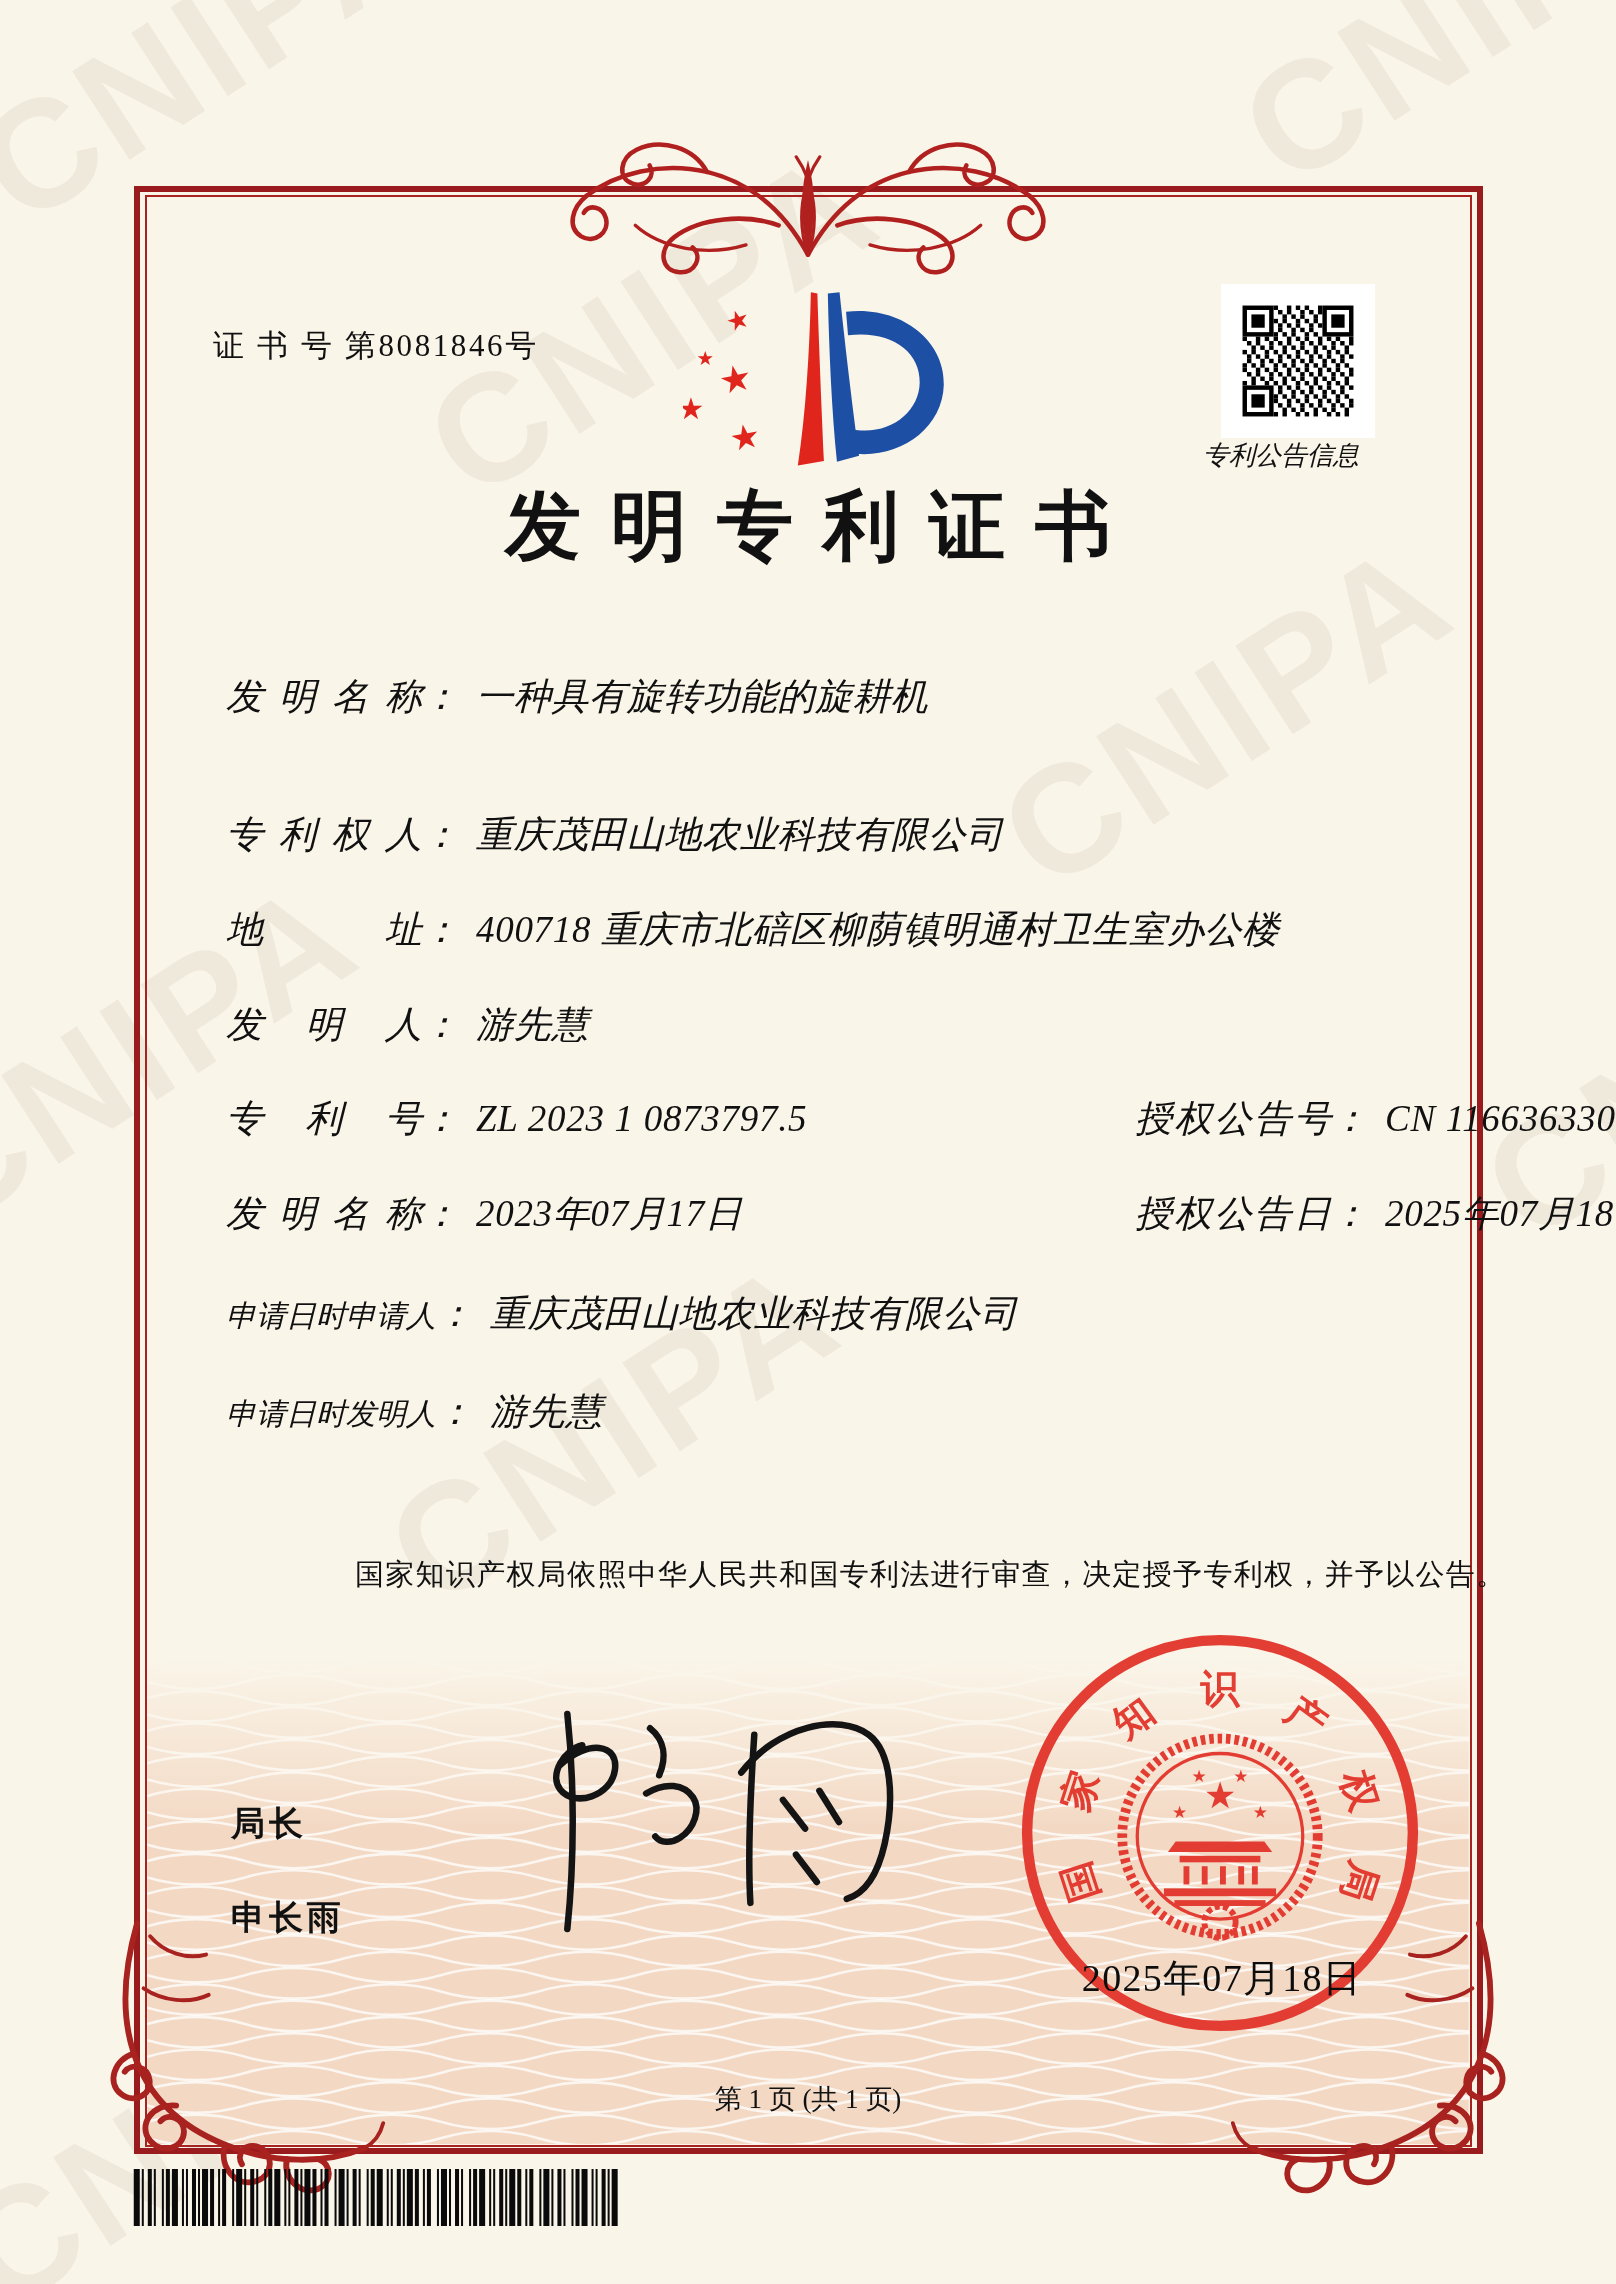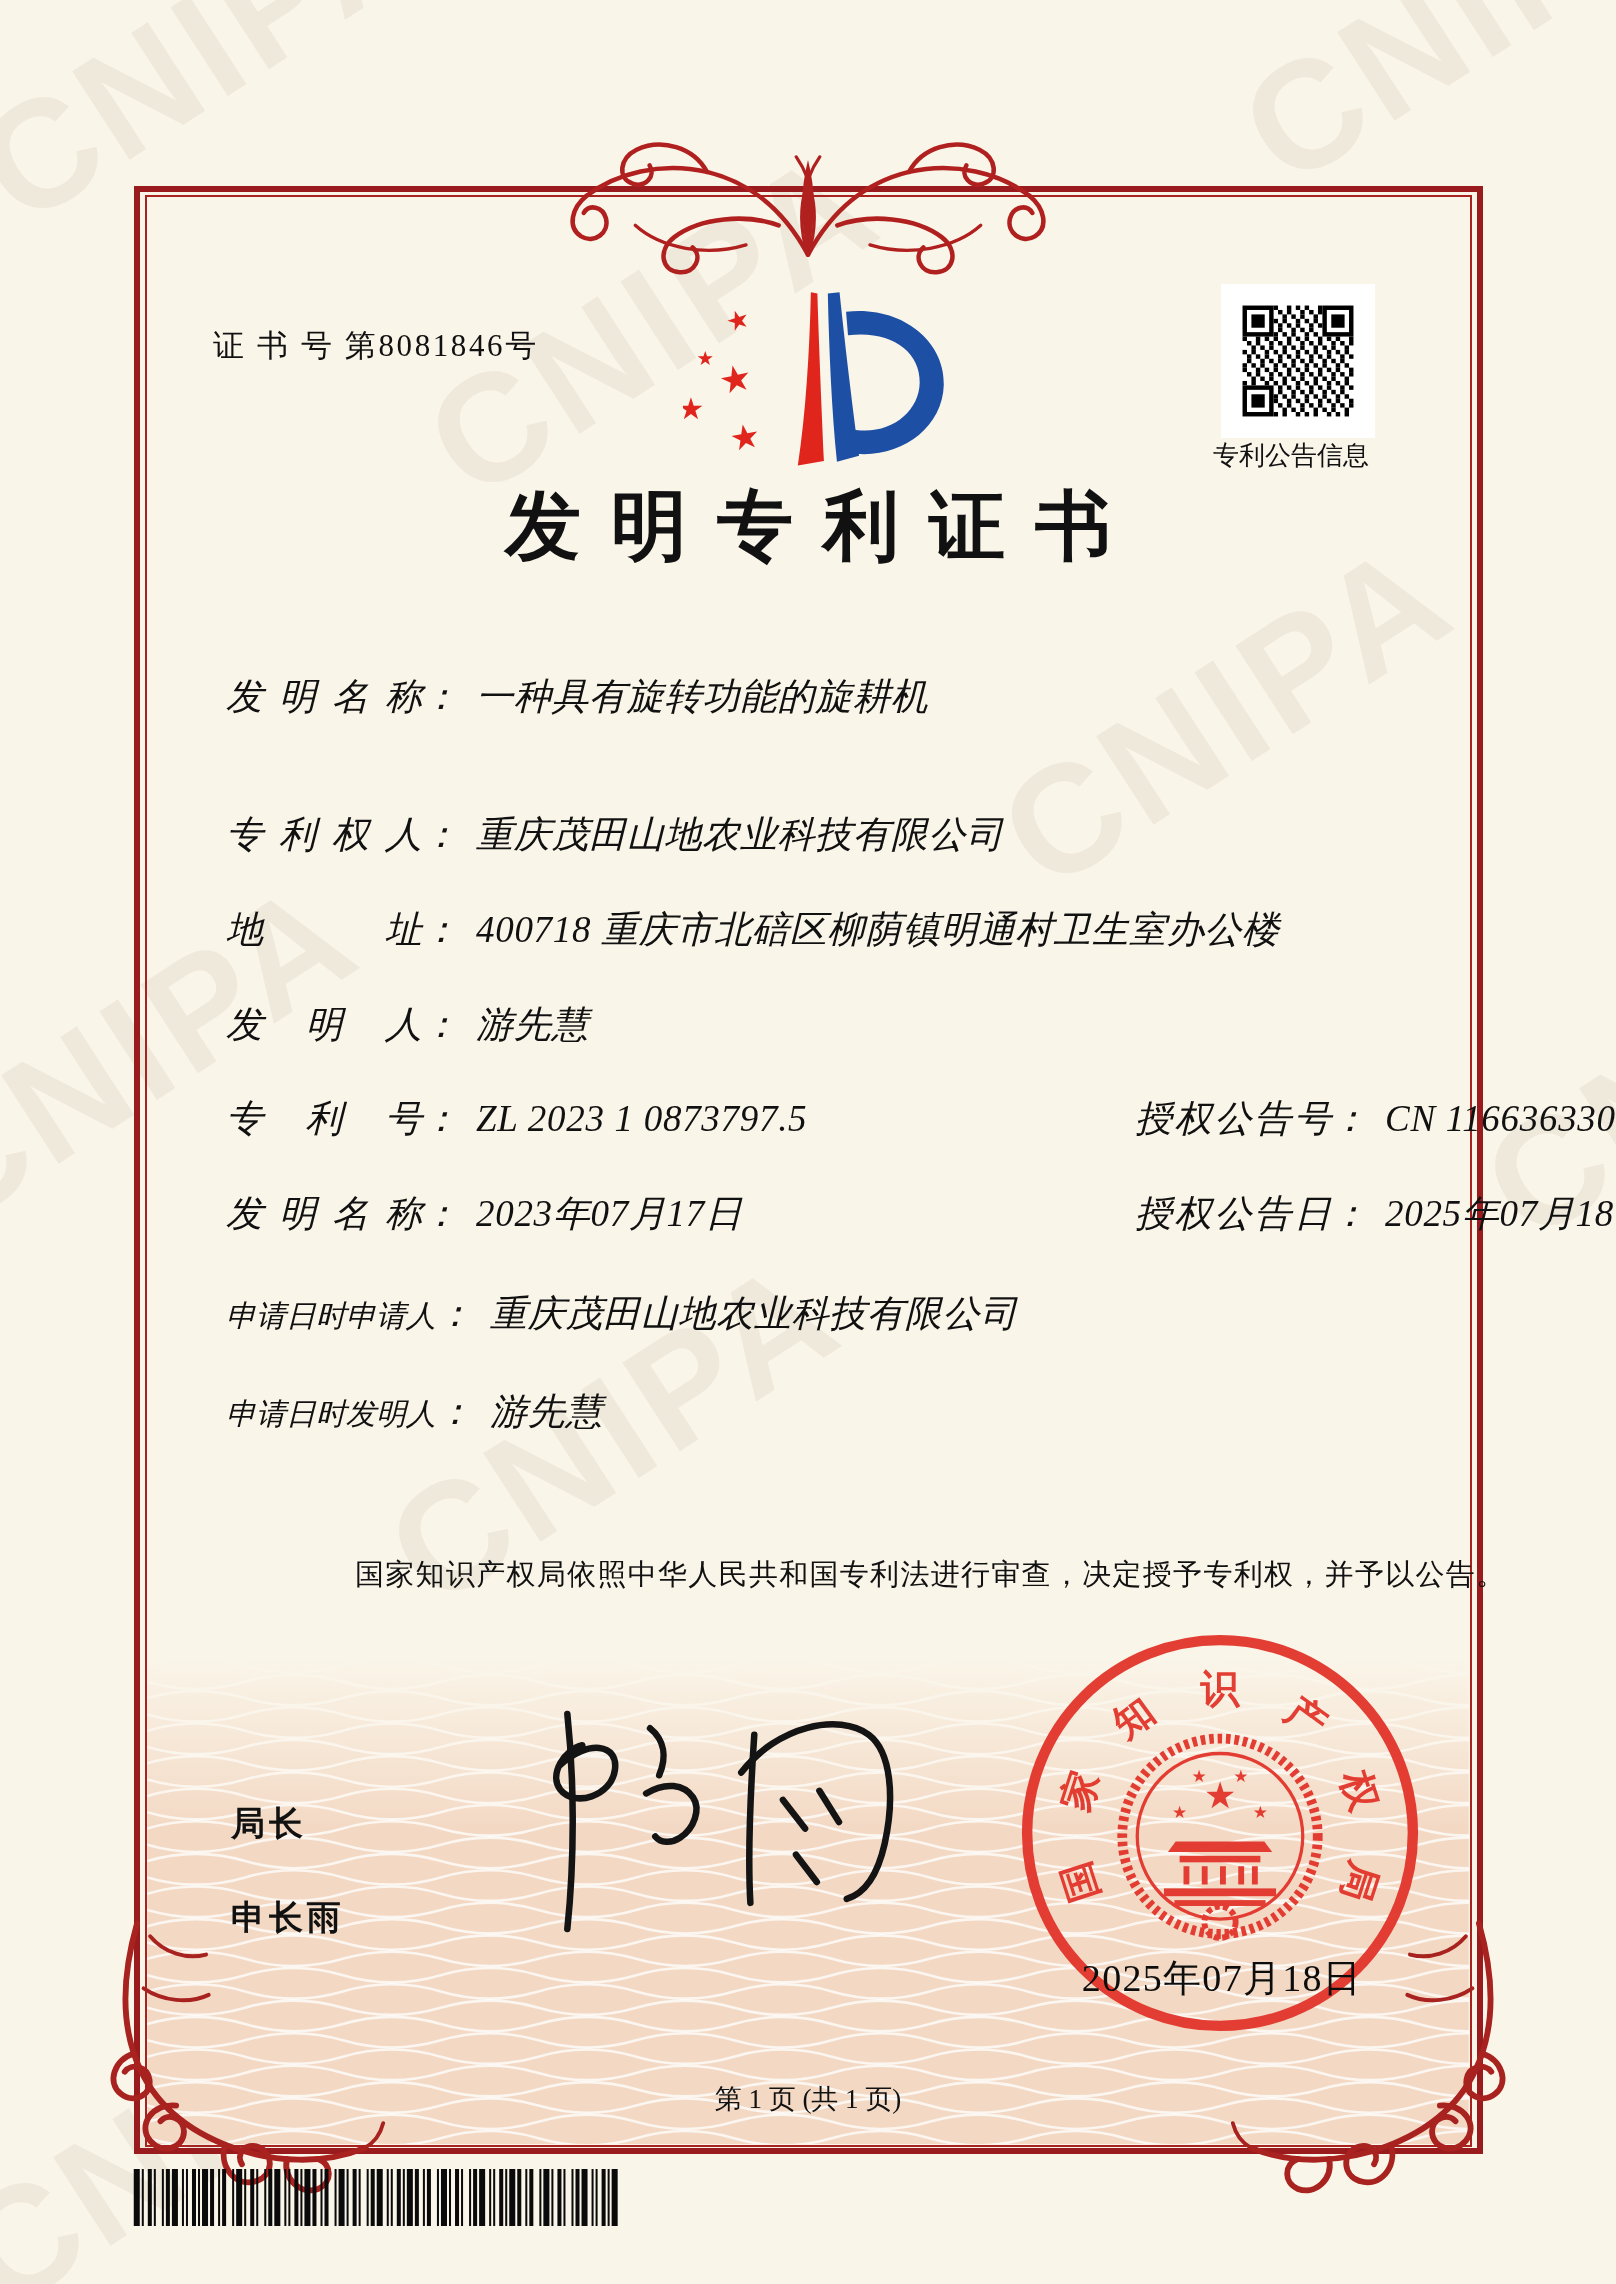--- a/index.html
+++ b/index.html
@@ -27,21 +27,21 @@
   }
   
   .band{ position:absolute; left:147px; top:1659px; width:1322px; height:485px; }
   .band-fade{
     position:absolute; left:147px; top:1659px; width:1322px; height:170px;
     background:linear-gradient(#faf5e9, rgba(250,245,233,0));
   }
   
   .cert-no{ position:absolute; left:213px; top:286px; font-size:31px; letter-spacing:2.6px;margin-top:39px; }
   .qr-box{ position:absolute; left:1221px; top:284px; width:154px; height:154px; background:#fff; }
-  .qr-label{ position:absolute; left:1203px; top:438px; width:176px; text-align:center; font-size:26px; }
+  .qr-label{ position:absolute; left:1203px; top:438px; width:176px; text-align:left; font-size:26px;font-style:italic; }
   .title{
     position:absolute; left:50%; top:476px; transform:translateX(-50%);
     font-size:76px; font-weight:900; letter-spacing:30px; white-space:nowrap;
     text-indent:30px;
   }
   .row{ position:absolute; left:226px; font-size:37px; white-space:nowrap;font-style:italic; }
   .row .lbl{
     display:inline-block; width:196px; text-align:justify; text-align-last:justify;
     vertical-align:baseline;
   }

